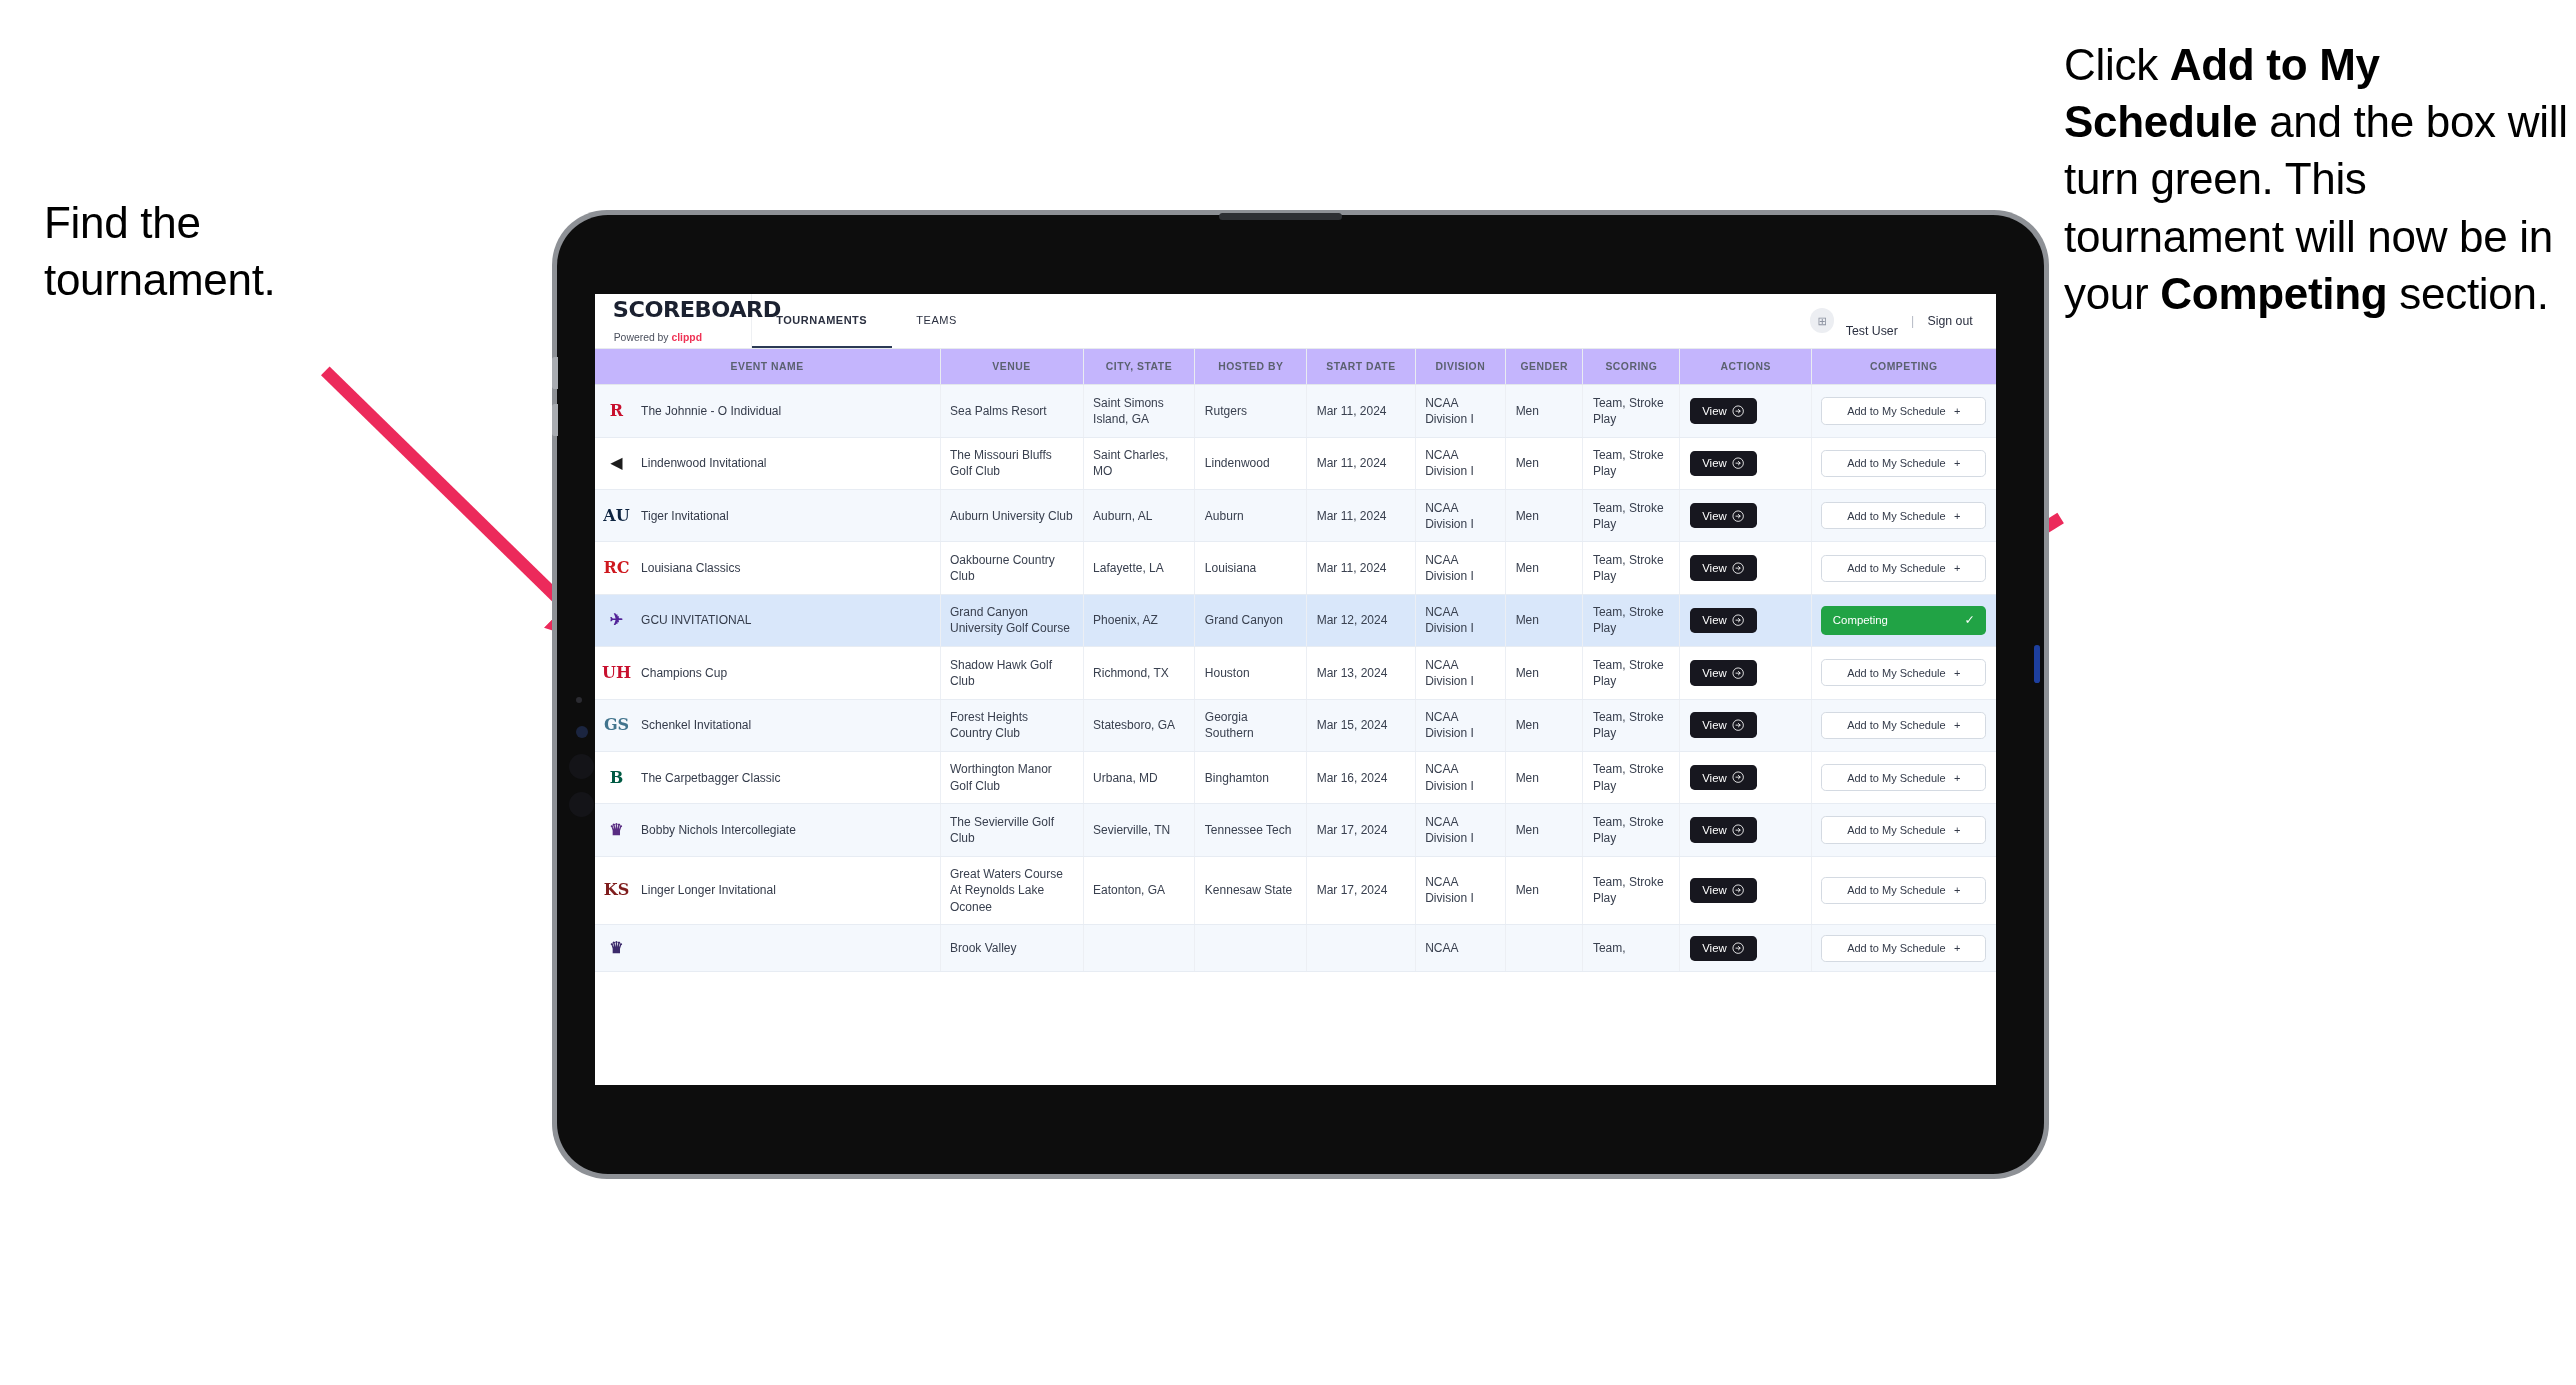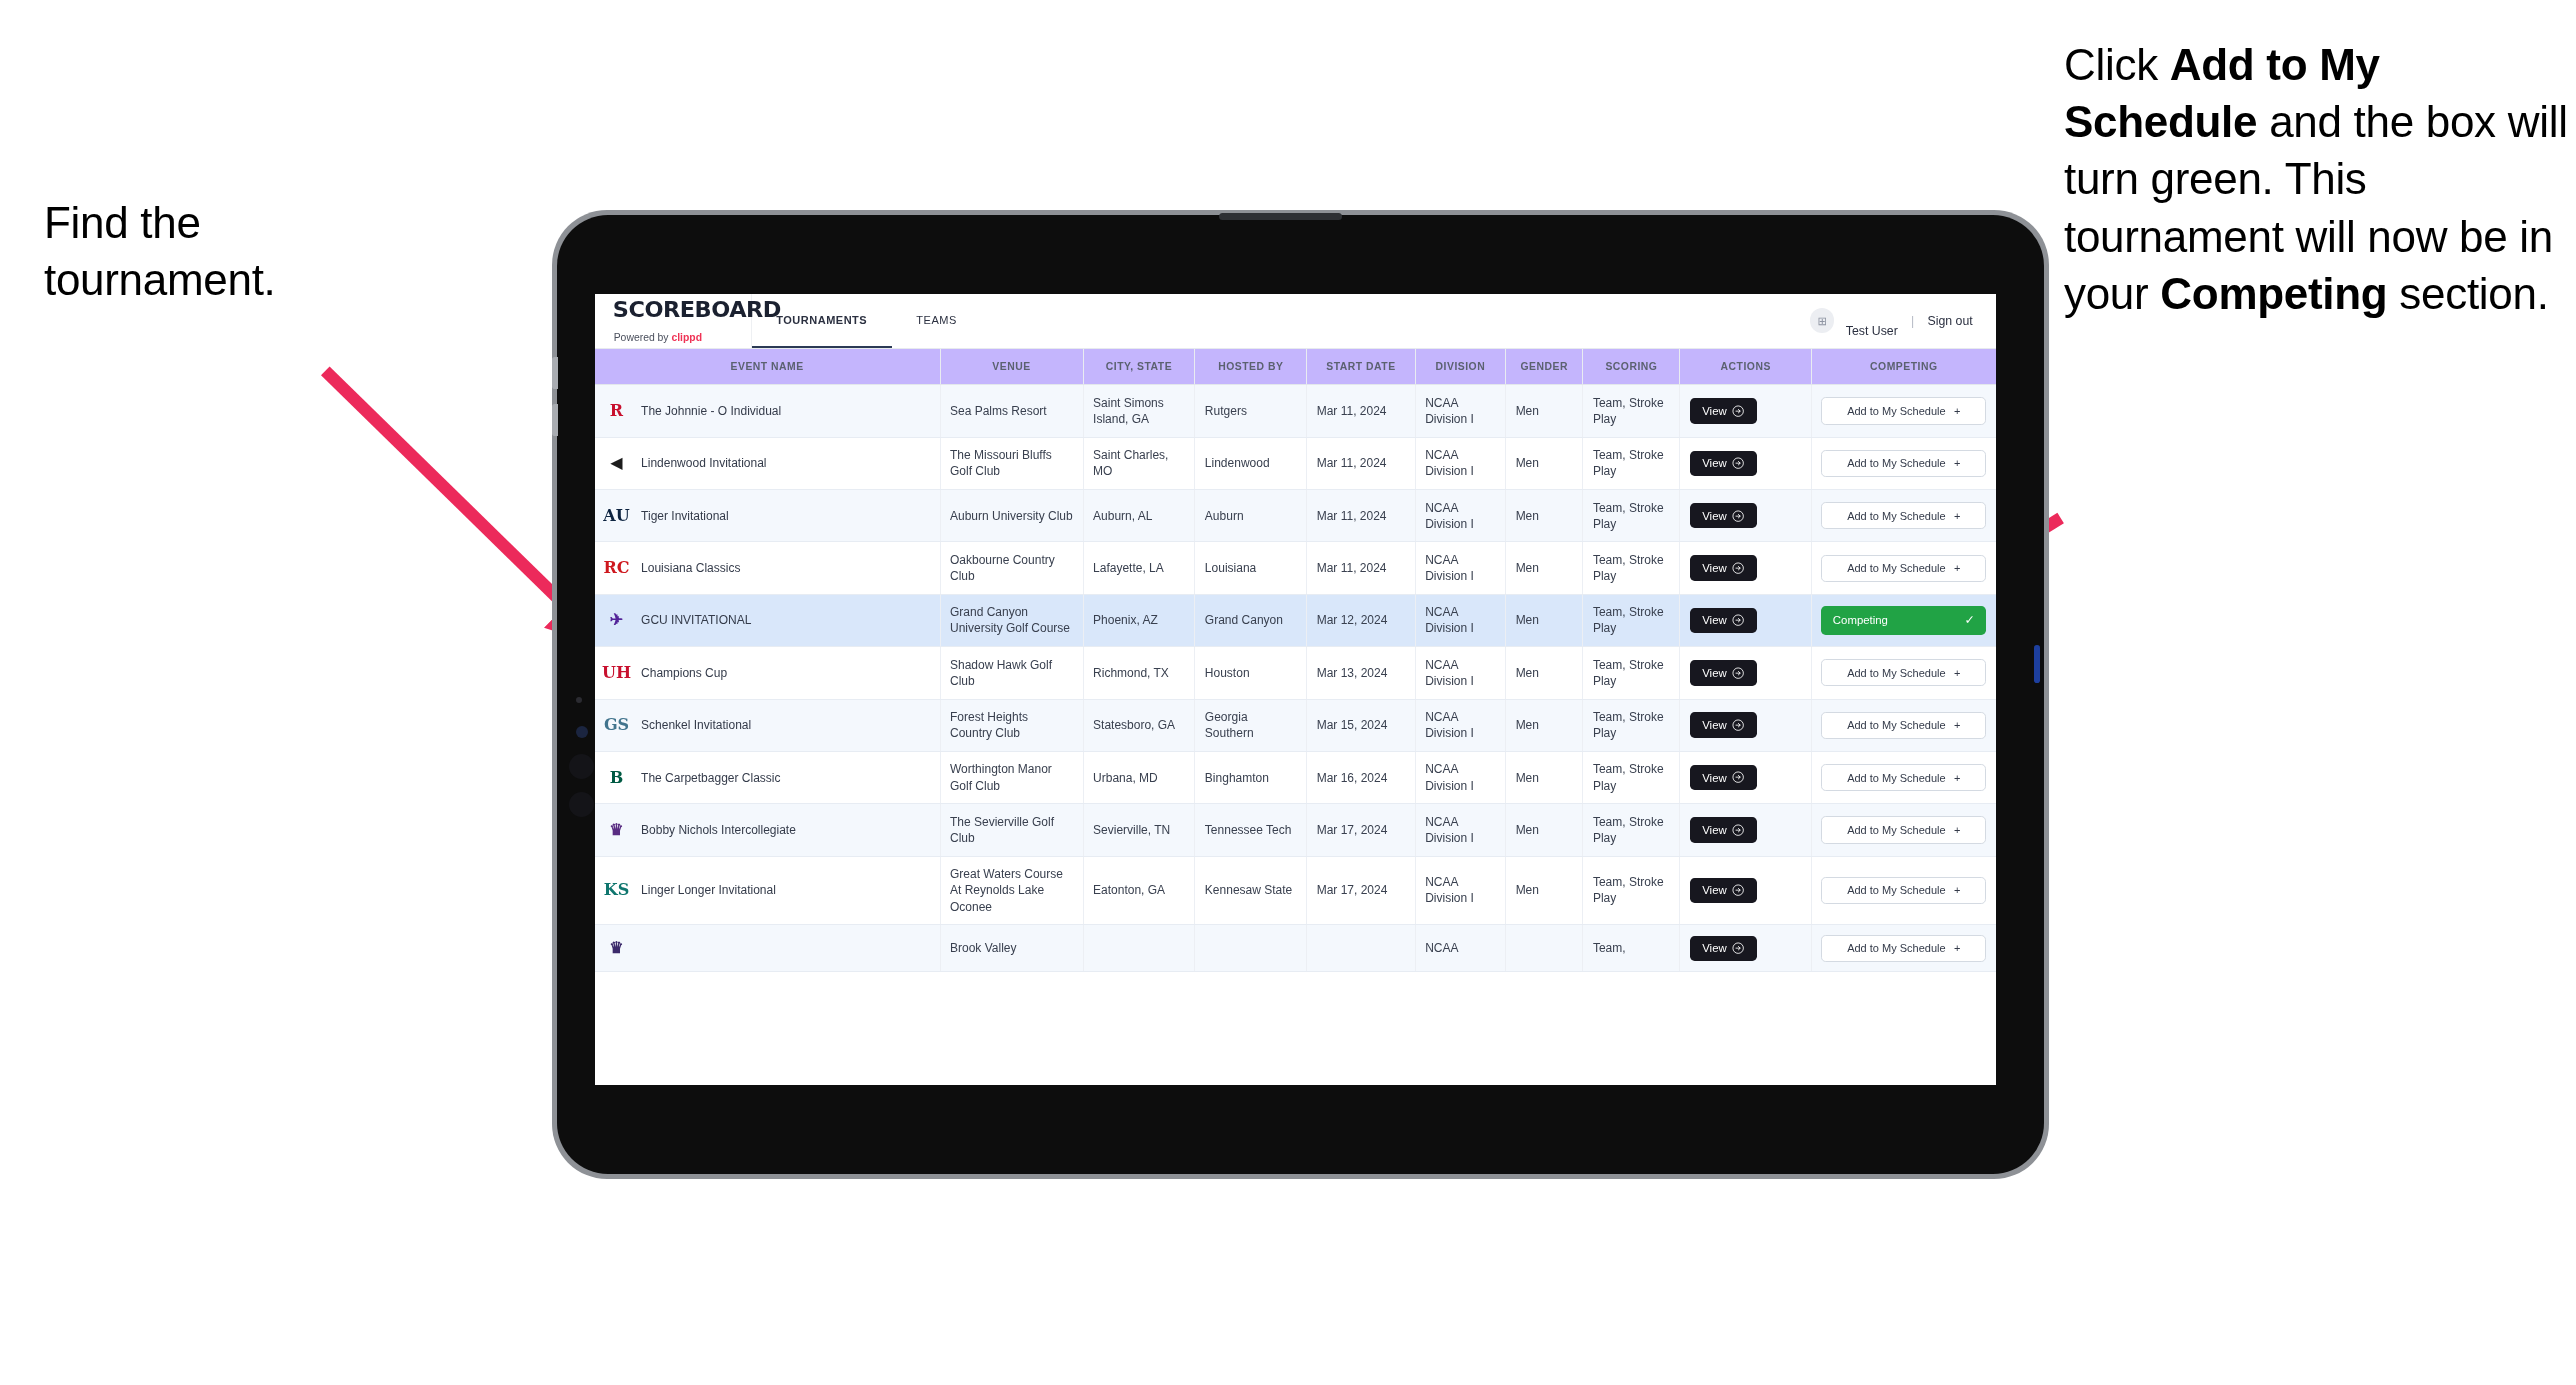--- a/index.html
+++ b/index.html
@@ -513,21 +513,21 @@
                     </svg>
                   </button></td>
                 <td class="c-comp"><button class="btn-add">
                     <span>Add to My Schedule</span>
                     <span>+</span>
                   </button></td>
               </tr>
               <tr class="row-even">
                 <td class="c-event">
                   <div class="event-cell">
-                    <span class="logo" style="color:#0f766e">KS</span>
+                    <span class="logo" style="color:#7f1d1d">KS</span>
                     <span class="event-name">Linger Longer Invitational</span>
                   </div>
                 </td>
                 <td class="c-venue">Great Waters Course At Reynolds Lake Oconee</td>
                 <td class="c-city">Eatonton, GA</td>
                 <td class="c-host">Kennesaw State</td>
                 <td class="c-date">Mar 17, 2024</td>
                 <td class="c-div">NCAA Division I</td>
                 <td class="c-gender">Men</td>
                 <td class="c-score">Team, Stroke Play</td>

